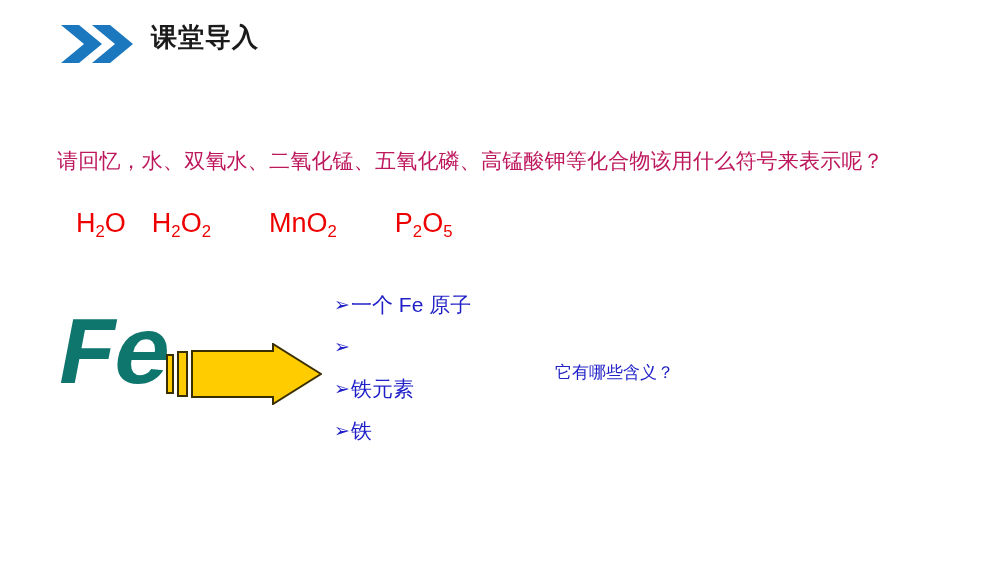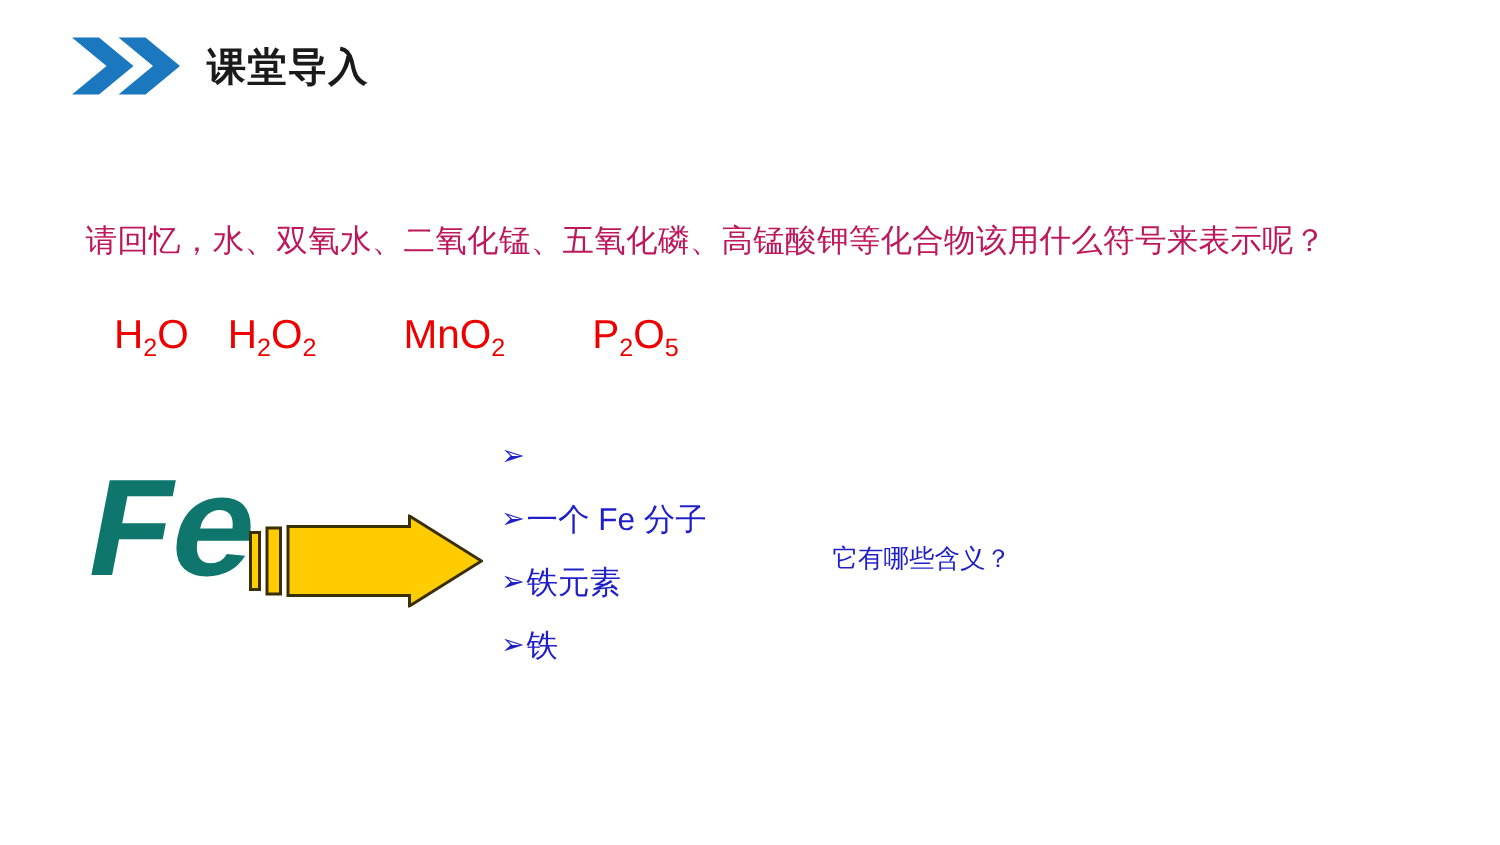--- a/index.html
+++ b/index.html
@@ -12,24 +12,24 @@
     height: 563px;
     position: relative;
     overflow: hidden;
     font-family: "Liberation Sans", "DejaVu Sans", sans-serif;
     color: #000000;
   }
 
   
   #slide-header {
     position: absolute;
-    left: 48px;
+    left: 61px;
     top: 24px;
     display: flex;
-    align-items: center;
+    align-items: flex-start;
     gap: 16px;
   }
   #chevron-icon {
     display: block;
     width: 74px;
     height: 40px;
   }
   #slide-title {
     font-size: 26px;
     font-weight: 700;
@@ -162,24 +162,24 @@
 
 <svg id="yellow-arrow" viewBox="0 0 156 62" aria-hidden="true">
   <rect x="1" y="12" width="6" height="38" fill="#ffcc00" stroke="#3a2f00" stroke-width="2"></rect>
   <rect x="12" y="9" width="9" height="44" fill="#ffcc00" stroke="#3a2f00" stroke-width="2"></rect>
   <polygon points="26,8 107,8 107,1 155,31 107,61 107,54 26,54" fill="#ffcc00" stroke="#3a2f00" stroke-width="2" stroke-linejoin="miter"></polygon>
 </svg>
 
 <ul id="meaning-list">
   <li>
     <span class="bullet-marker">➢</span>
+    <span class="bullet-label">一个 Fe 原子</span>
   </li>
   <li>
     <span class="bullet-marker">➢</span>
-    <span class="bullet-label">一个 Fe 分子</span>
   </li>
   <li>
     <span class="bullet-marker">➢</span>
     <span class="bullet-label">铁元素</span>
   </li>
   <li>
     <span class="bullet-marker">➢</span>
     <span class="bullet-label">铁</span>
   </li>
 </ul>

